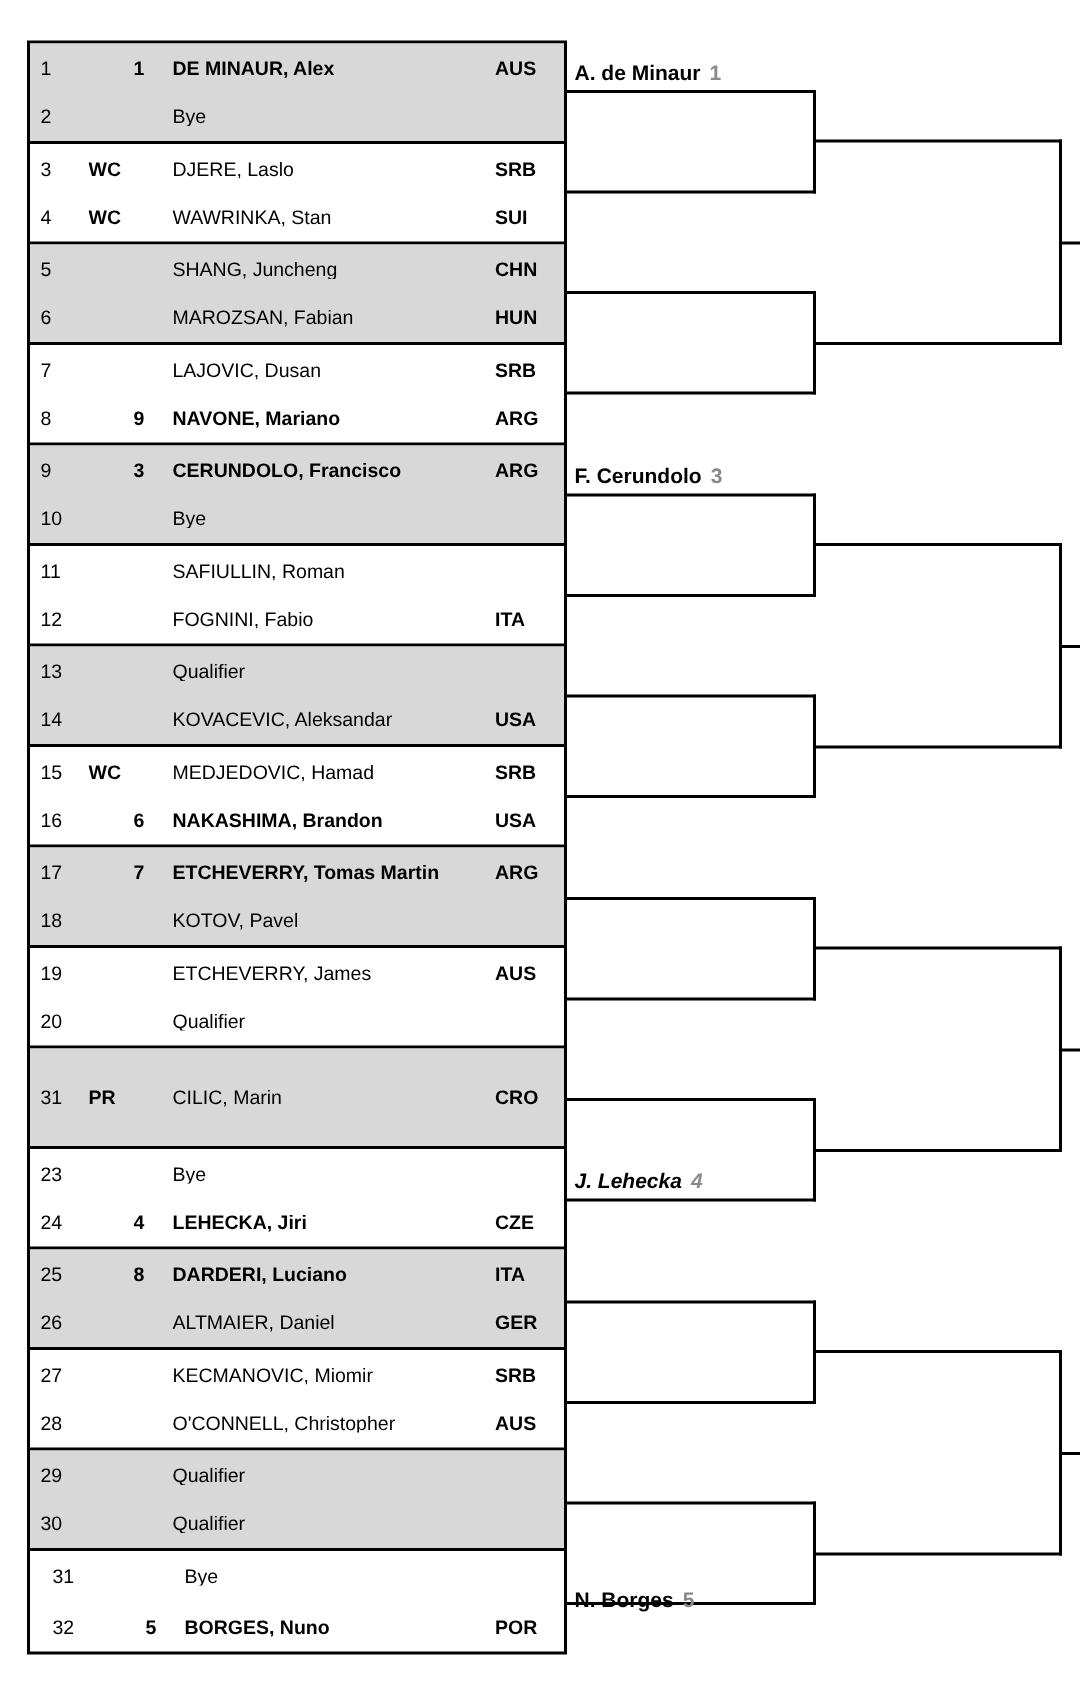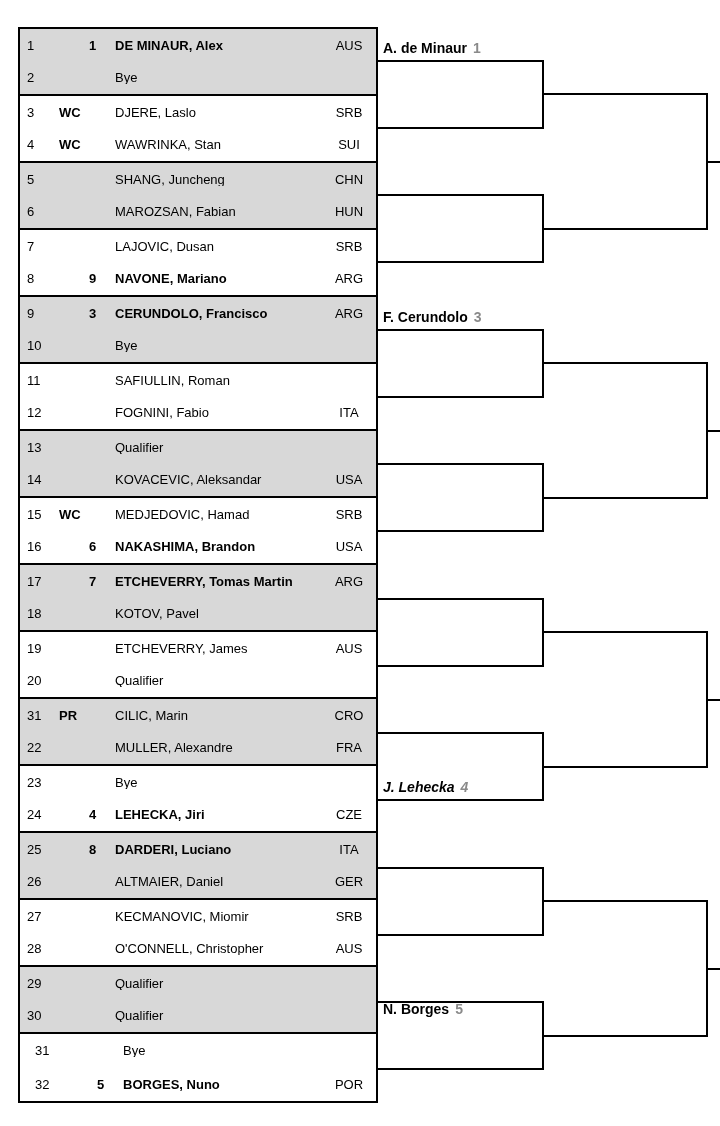--- a/index.html
+++ b/index.html
@@ -40,21 +40,21 @@
     padding: 0 8px 0 7px;
     font-size: 13px;
     line-height: 1;
   }
   .cell { white-space: nowrap; overflow: hidden; }
   .cell.pos     { width: 32px; flex: 0 0 32px; }
   .cell.status  { width: 30px; flex: 0 0 30px; font-weight: bold; }
   .cell.seed    { width: 26px; flex: 0 0 26px; font-weight: bold; }
   .cell.name    { flex: 1 1 auto; }
   .cell.name.bold { font-weight: bold; }
-  .cell.country { width: 38px; flex: 0 0 38px; text-align: center; }
+  .cell.country { width: 38px; flex: 0 0 38px; text-align: left; font-weight: bold; }
 
   
   #bracket { position: absolute; left: 0; top: 0; width: 720px; height: 1126px; pointer-events: none; }
   .bline { position: absolute; background: var(--line, #000); }
   .advancer {
     position: absolute;
     height: 18px;
     line-height: 18px;
     font-size: 14px;
     font-weight: bold;
@@ -229,27 +229,20 @@
     <span class="cell country"></span>
   </div>
       </div>
       <div class="pair shaded">
         <div class="row">
     <span class="cell pos">31</span>
     <span class="cell status">PR</span>
     <span class="cell seed"></span>
     <span class="cell name">CILIC, Marin</span>
     <span class="cell country">CRO</span>
-  </div>
-        <div class="row">
-    <span class="cell pos">22</span>
-    <span class="cell status"></span>
-    <span class="cell seed"></span>
-    <span class="cell name">MULLER, Alexandre</span>
-    <span class="cell country">FRA</span>
   </div>
       </div>
       <div class="pair">
         <div class="row">
     <span class="cell pos">23</span>
     <span class="cell status"></span>
     <span class="cell seed"></span>
     <span class="cell name">Bye</span>
     <span class="cell country"></span>
   </div>
@@ -369,17 +362,17 @@
       <div class="bline" style="left: 708px; top: 967.5px; width: 12px; height: 2px;"></div>
       <div class="advancer" style="left: 383px; top: 38.625px;">
     <span class="adv-name">A. de Minaur</span><span class="adv-seed">1</span>
   </div>
       <div class="advancer" style="left: 383px; top: 307.625px;">
     <span class="adv-name">F. Cerundolo</span><span class="adv-seed">3</span>
   </div>
       <div class="advancer" style="left: 383px; top: 778.375px; font-style: italic;">
     <span class="adv-name">J. Lehecka</span><span class="adv-seed">4</span>
   </div>
-      <div class="advancer" style="left: 383px; top: 1000px;">
+      <div class="advancer" style="left: 383px; top: 1057px;">
     <span class="adv-name">N. Borges</span><span class="adv-seed">5</span>
   </div>
     </div>
 </div>
 
 </body></html>

